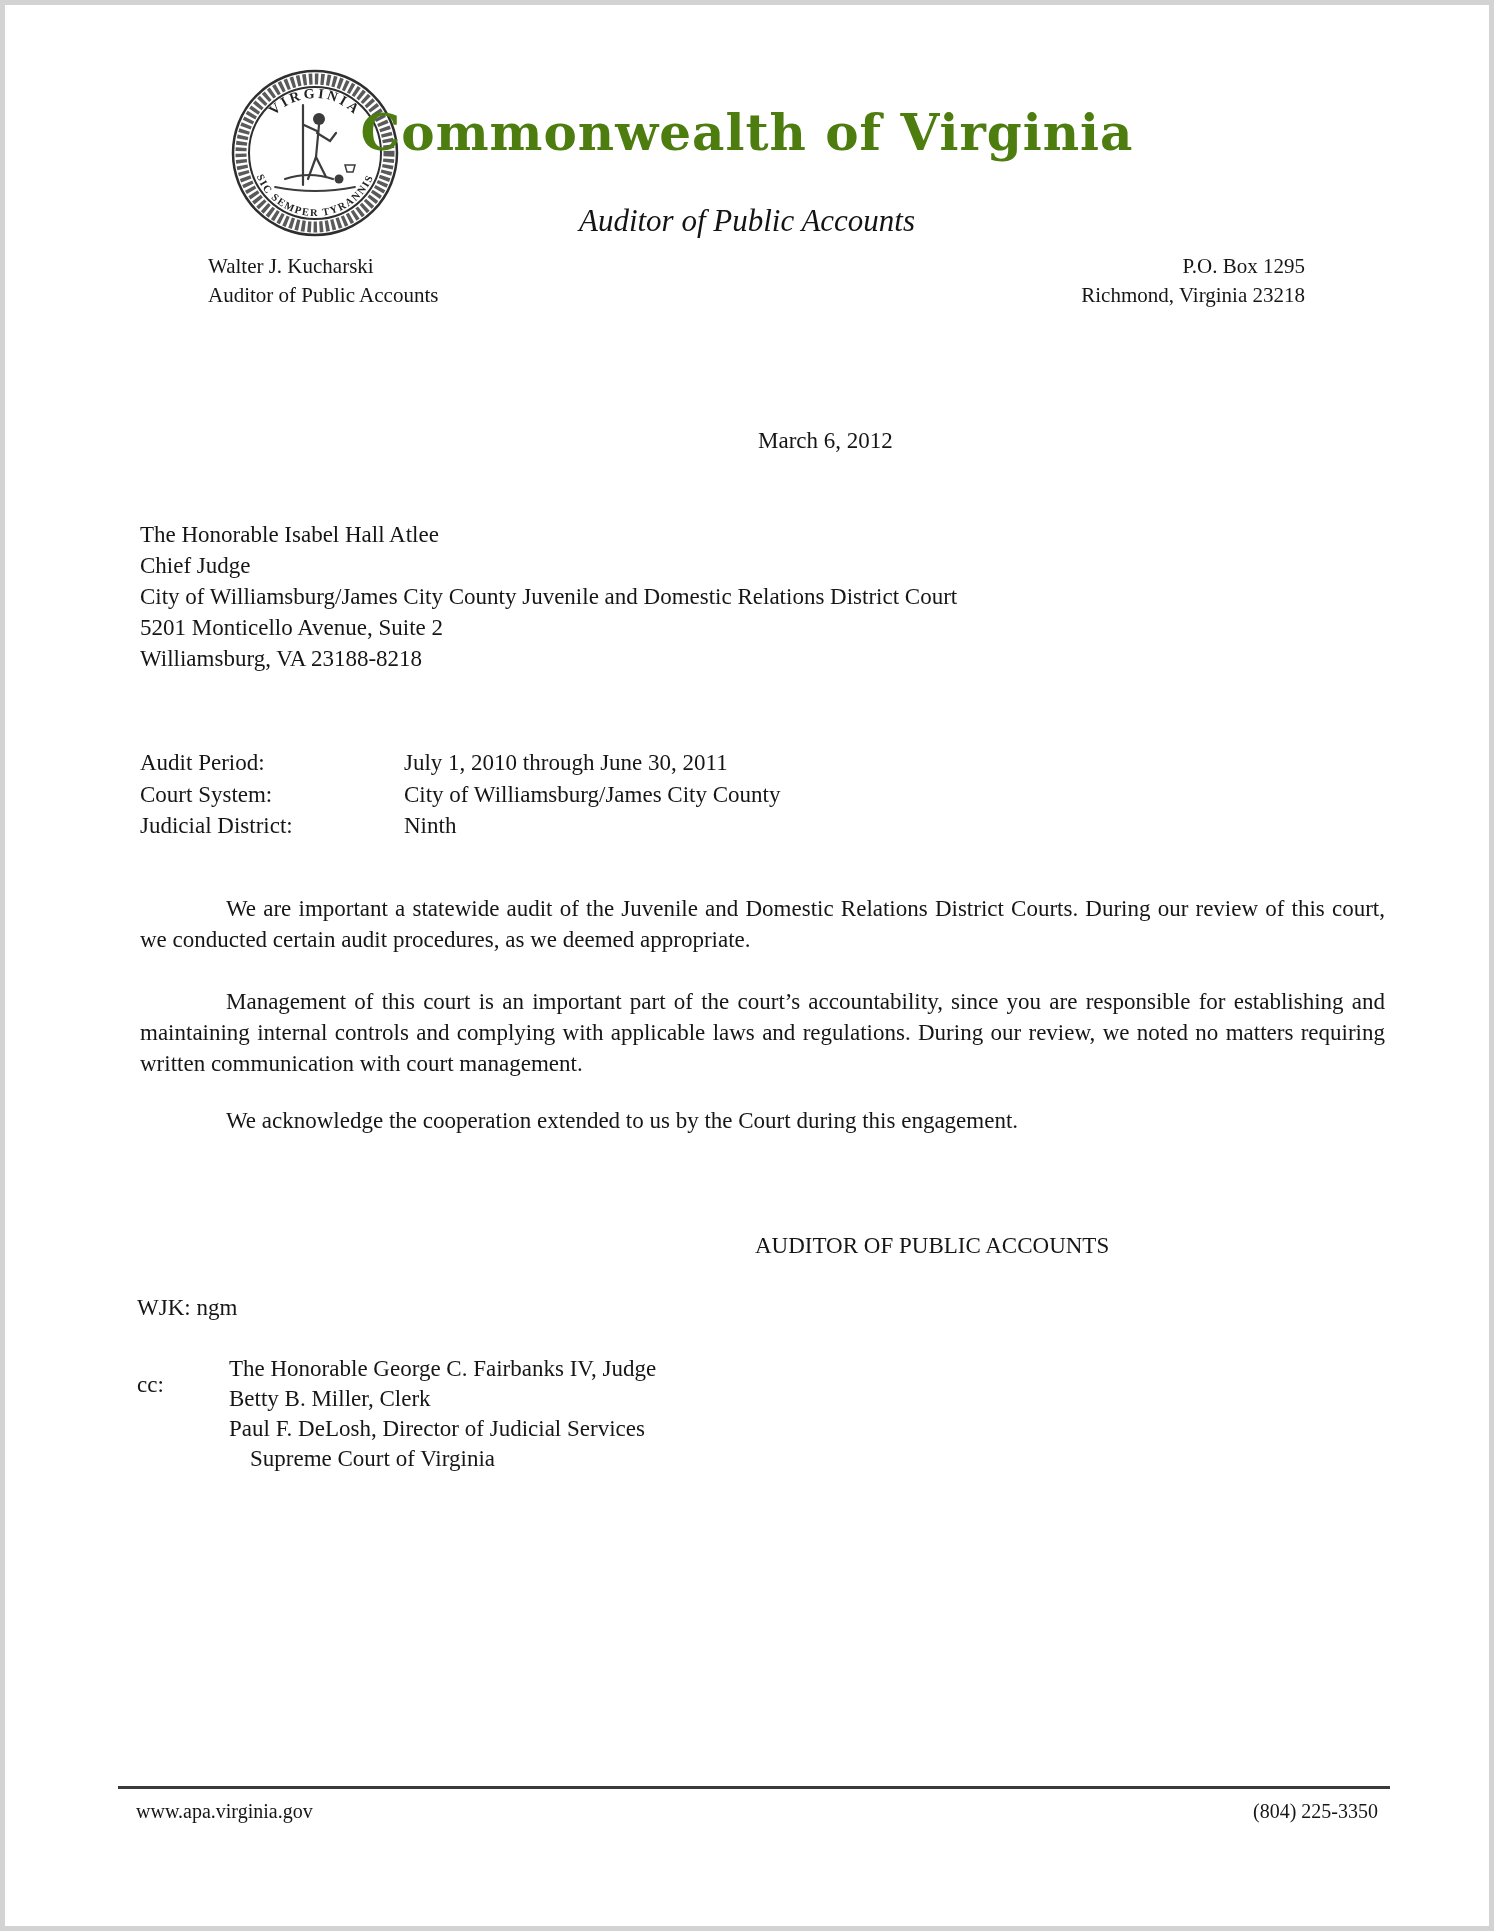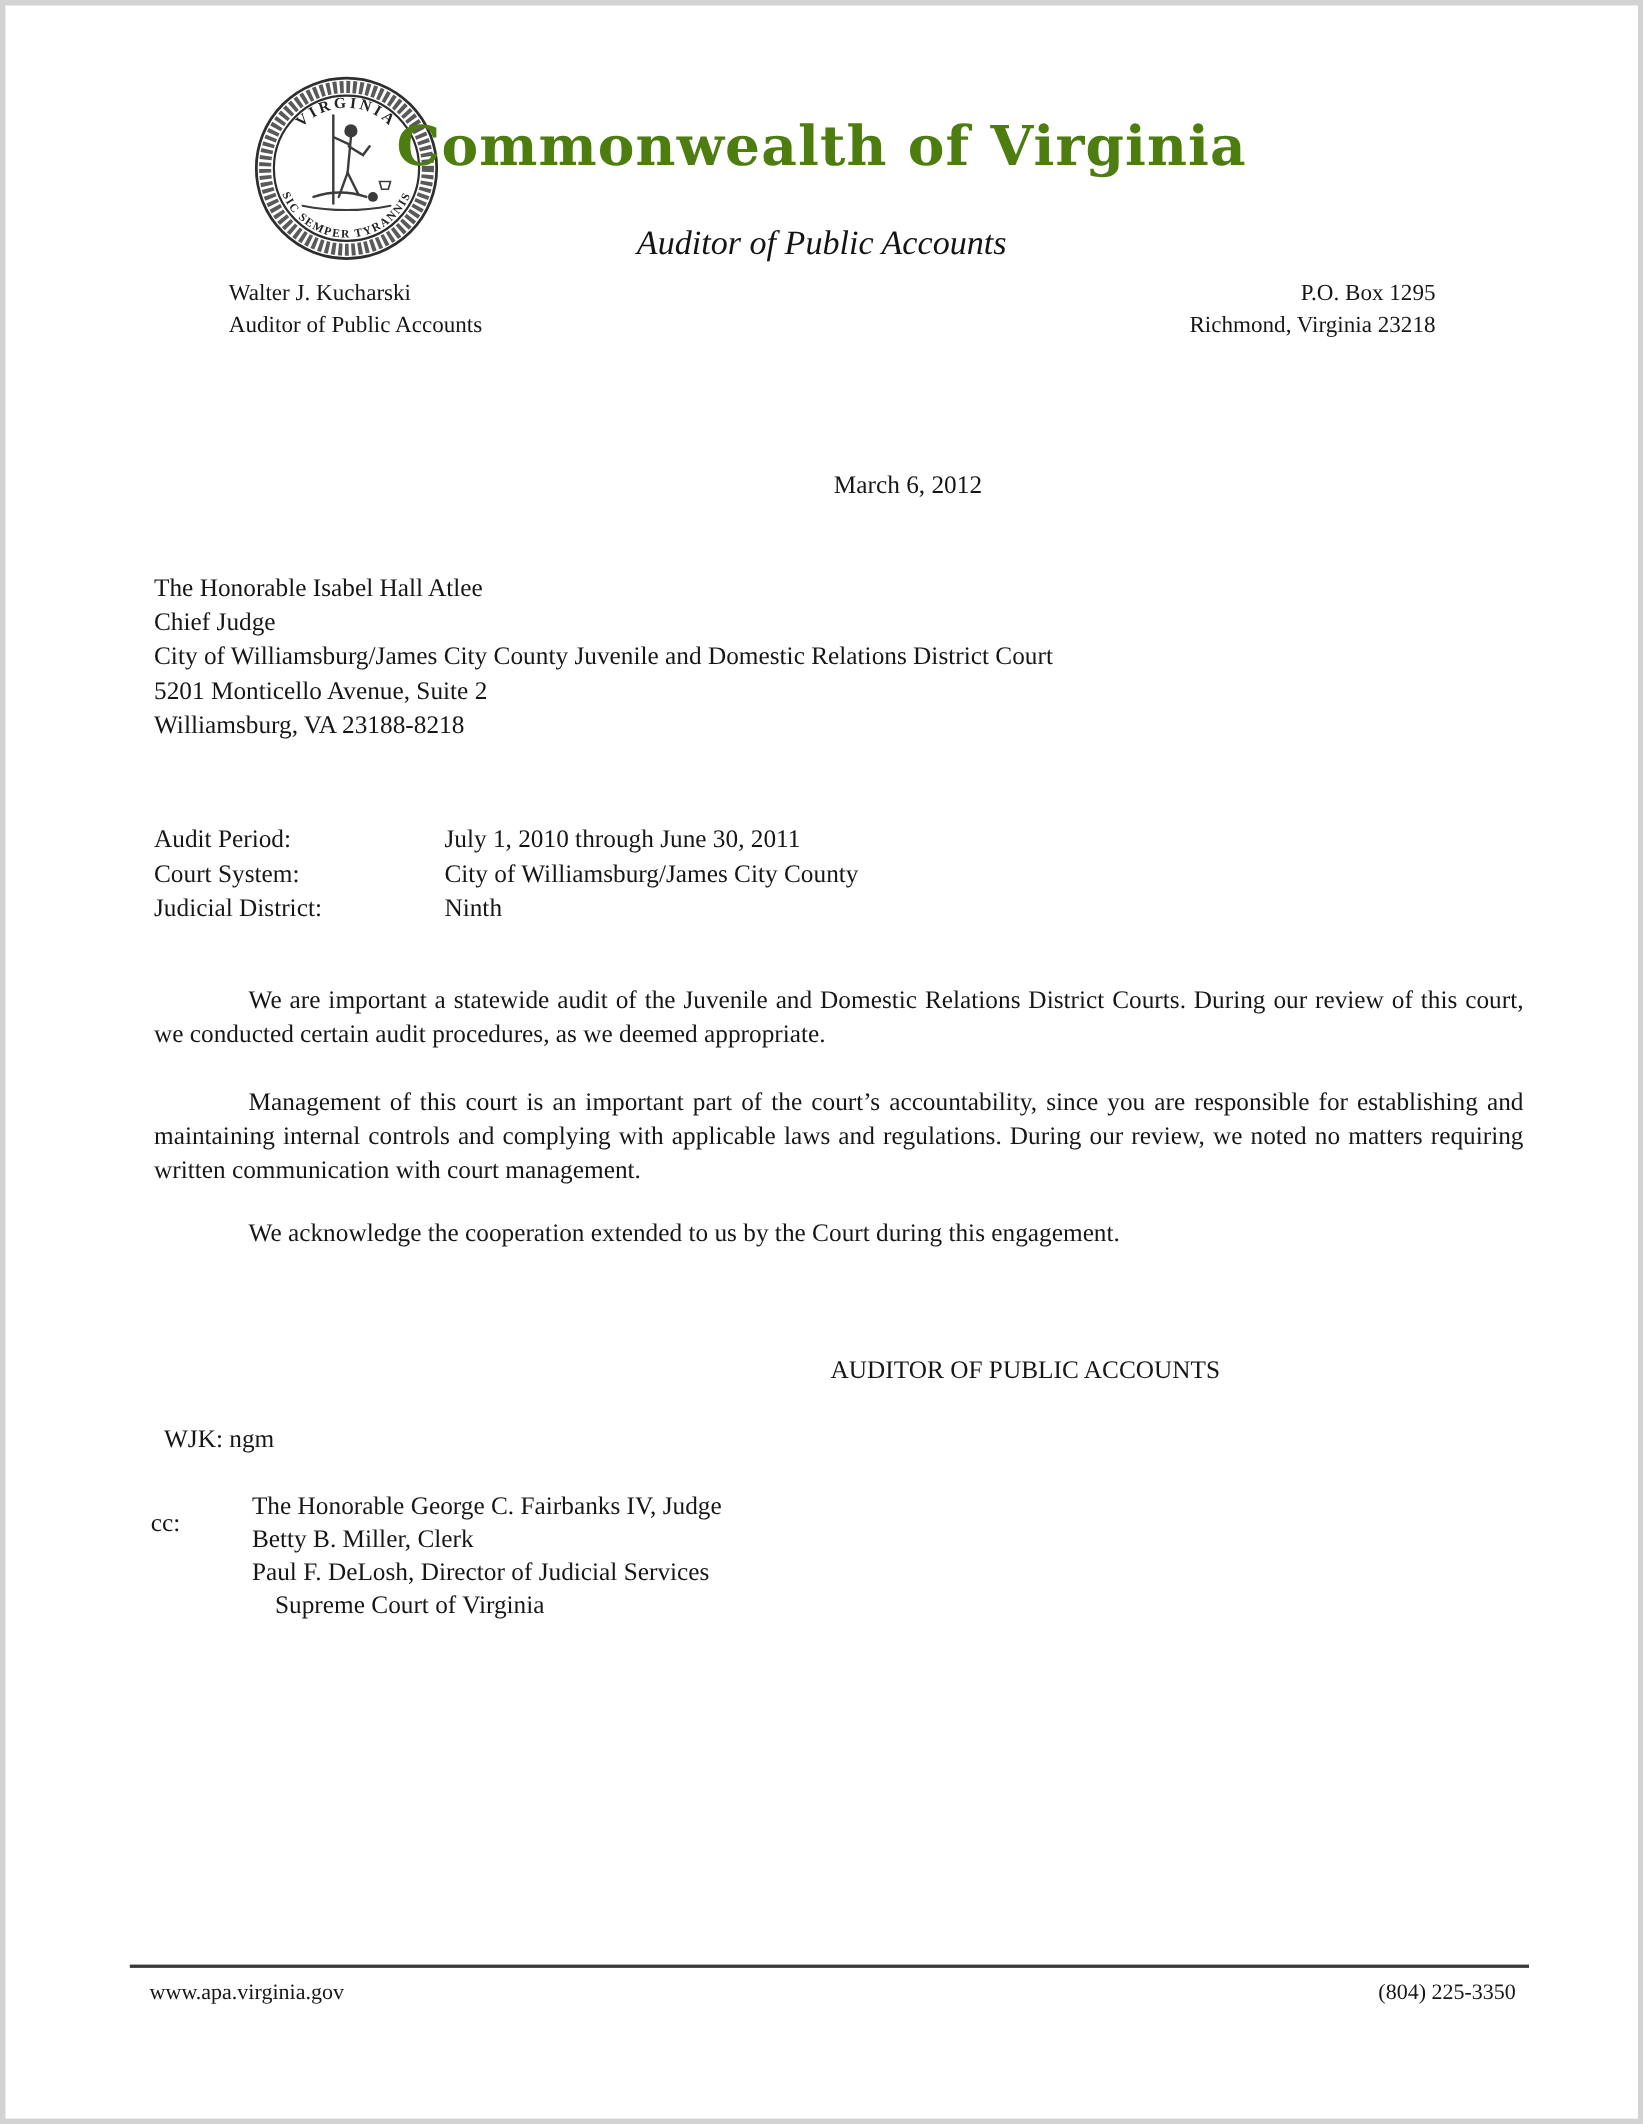--- a/index.html
+++ b/index.html
@@ -47,21 +47,21 @@
   .para {
     left: 135px; width: 1245px;
     font-size: 23px; line-height: 31px;
     text-align: justify;
     text-indent: 86px;
   }
   .para1 { top: 888px; }
   .para2 { top: 981px; }
   .para3 { top: 1100px; }
   .signature-line { left: 750px; top: 1226px; font-size: 23px; line-height: 29px; }
-  .reference-line { left: 144px; top: 1288px; font-size: 23px; line-height: 29px; }
+  .reference-line { left: 132px; top: 1288px; font-size: 23px; line-height: 29px; }
   .cc-label { left: 132px; top: 1349px; font-size: 23px; line-height: 30px; margin-top: 16px; }
   .cc-list { left: 224px; top: 1349px; font-size: 23px; line-height: 30px; }
   .cc-list .indent { padding-left: 21px; }
 
   
   .footer-rule { left: 113px; top: 1781px; width: 1272px; height: 3px; background: #3a3a3a; }
   .footer-row {
     left: 131px; top: 1793px; width: 1242px;
     display: flex; justify-content: space-between;
     font-size: 20px; line-height: 26px;

